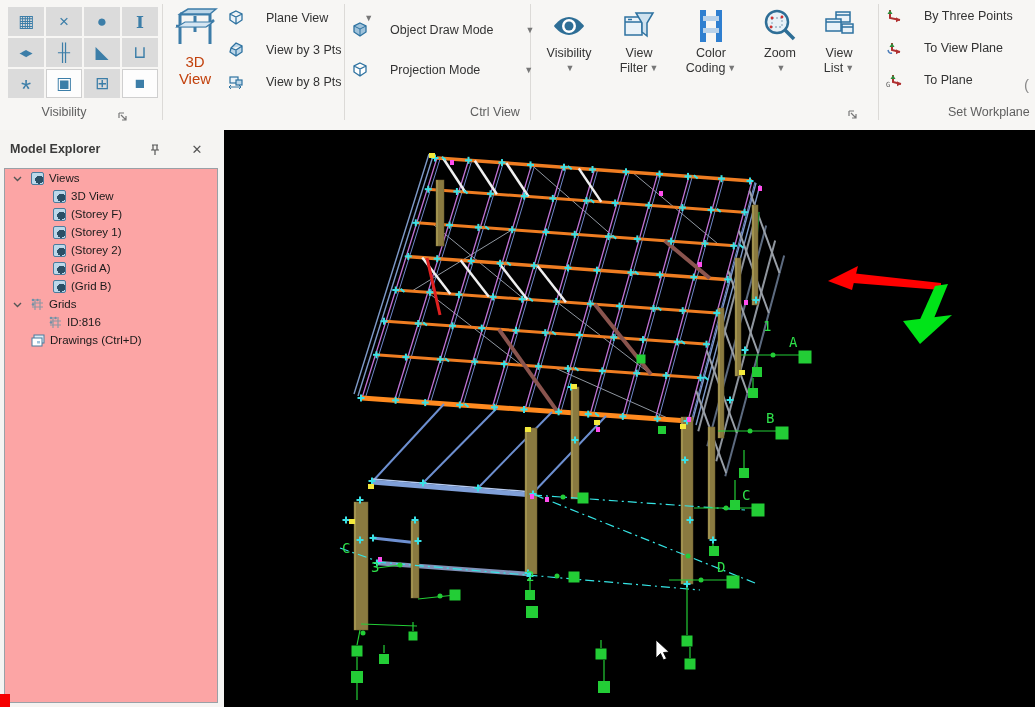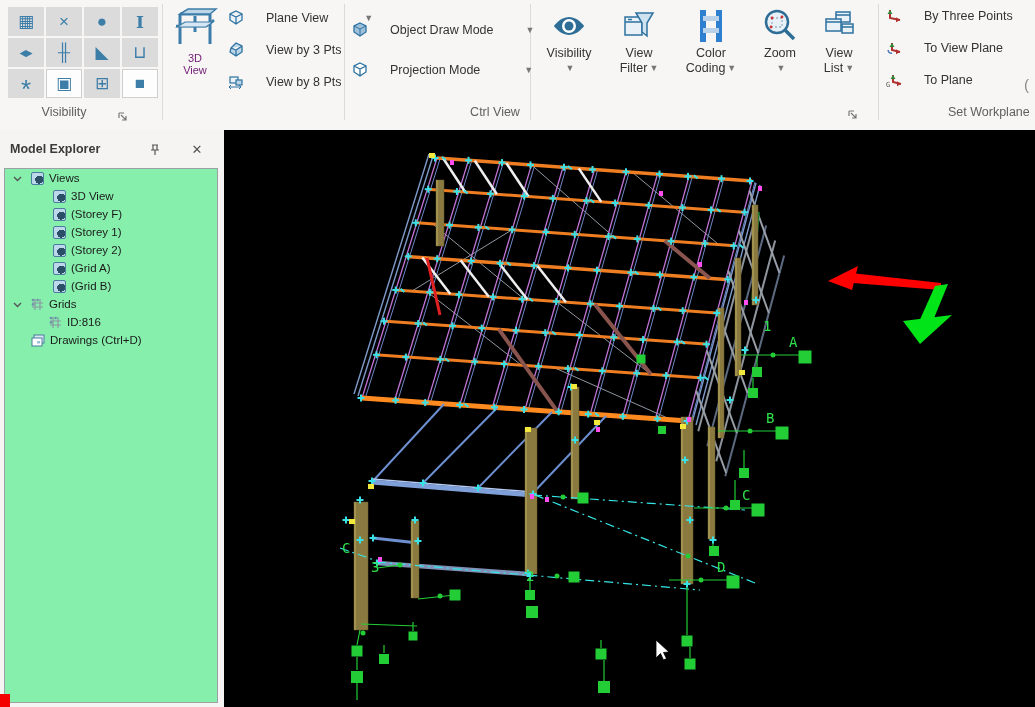--- a/index.html
+++ b/index.html
@@ -14,28 +14,28 @@
     align-items:center;justify-content:center;color:#3c7ea8;font-size:17px;cursor:pointer;}
   .tile.lite{background:#fdfdfd;border:1px solid #cfcfcf;width:34px;height:27px;}
   .smallbtn{position:absolute;display:flex;align-items:center;gap:22px;font-size:12.5px;
     color:#333;cursor:pointer;white-space:nowrap;}
   .arr{color:#777;font-size:9px;}
   .bigbtn{position:absolute;top:6px;display:flex;flex-direction:column;align-items:center;
     font-size:12.5px;color:#333;cursor:pointer;}
   .bigbtn .ic{height:40px;display:flex;align-items:center;justify-content:center;}
   .bigbtn .l1{line-height:15px;}
   .bigbtn .l2{line-height:15px;display:flex;align-items:center;gap:2px;}
-  .threed{position:absolute;left:166px;top:6px;width:58px;text-align:center;font-size:11px;
-    color:#701a75;cursor:pointer;}
+  .threed{position:absolute;left:166px;top:6px;width:58px;text-align:center;font-size:15px;
+    color:#c2410c;cursor:pointer;}
   
   .explorer{position:absolute;left:0;top:130px;width:268px;height:577px;background:#f5f4f2;}
   .exp-title{position:absolute;left:10px;top:12px;font-size:12.5px;font-weight:bold;color:#3a3a3a;}
   .exp-btn{position:absolute;top:10px;width:18px;height:18px;display:flex;align-items:center;
     justify-content:center;color:#555;cursor:pointer;font-size:13px;}
-  .treebox{position:absolute;left:4px;top:38px;width:212px;height:533px;background:#86efac;
+  .treebox{position:absolute;left:4px;top:38px;width:212px;height:533px;background:#fca5a5;
     border:1px solid #9aa0a6;overflow:hidden;}
   .trow{position:relative;height:18px;font-size:11.5px;color:#1a1a1a;display:flex;
     align-items:center;cursor:pointer;white-space:nowrap;}
   .trow .lbl{margin-left:5px;}
   .chev{position:absolute;left:8px;width:9px;height:9px;}
   .ico-view{display:inline-block;width:13px;height:13px;border:1px solid #4a7c9e;border-radius:2px;
     background:radial-gradient(circle at 65% 60%, #2b4f66 0 4px, #bcd8ea 4px);box-sizing:border-box;}
   .viewport{position:absolute;left:224px;top:130px;width:811px;height:577px;background:#000;}
   .redcorner{position:absolute;left:0;top:694px;width:10px;height:13px;background:#f50000;}
   .partialglyph{position:absolute;left:1024px;top:76px;color:#8a8a8a;font-size:15px;}

